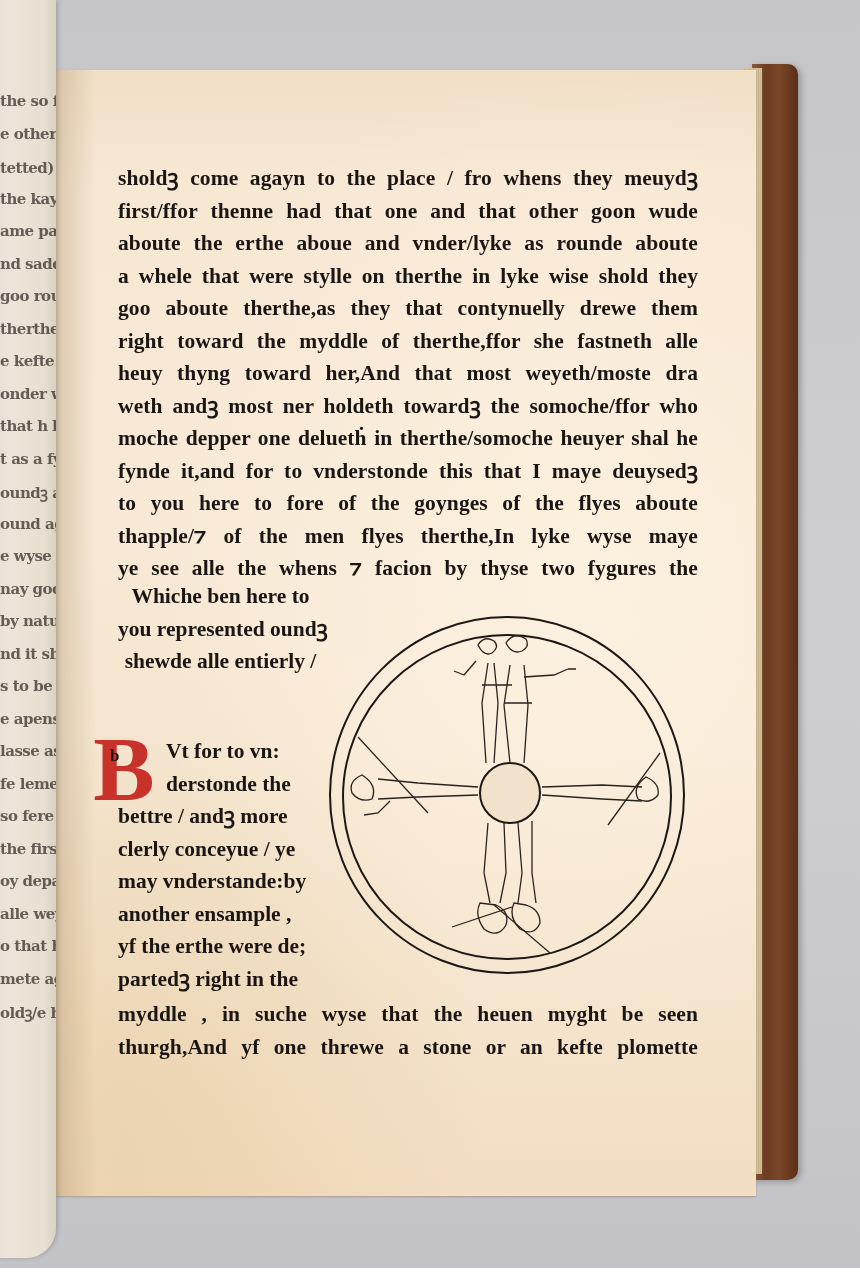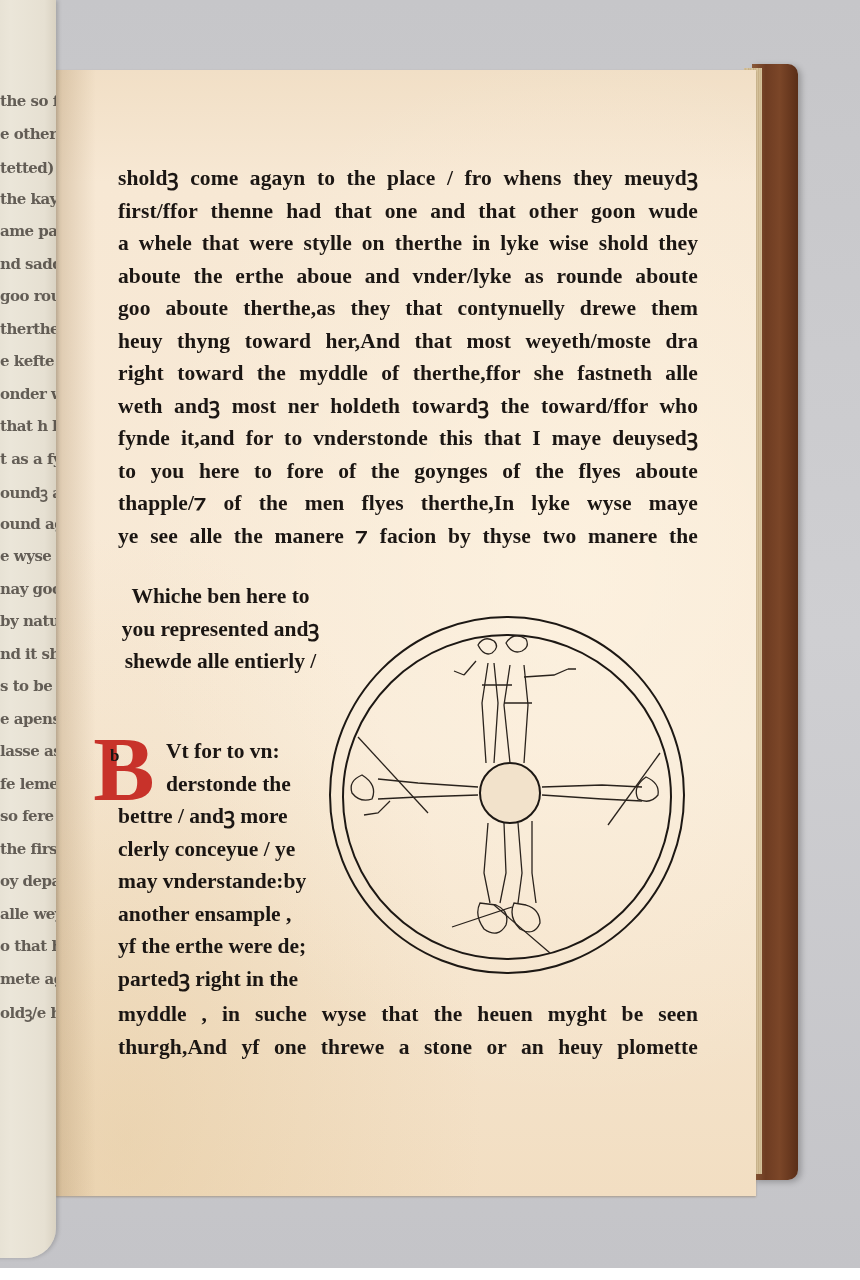--- a/index.html
+++ b/index.html
@@ -123,55 +123,56 @@
     <span class="lp-line" style="top: 872px;">oy departe</span>
     <span class="lp-line" style="top: 904.5px;">alle wey a</span>
     <span class="lp-line" style="top: 937px;">o that hol</span>
     <span class="lp-line" style="top: 969.5px;">mete agayn</span>
     <span class="lp-line" style="top: 1002px;">oldꝫ/e hethe</span>
   </div>
 
 <div class="text top-text" id="mainText">
     <span class="ln">sholdꝫ come agayn to the place / fro whens they meuydꝫ</span>
     <span class="ln">first/ffor thenne had that one and that other goon wude</span>
+    <span class="ln">aboute the erthe aboue and vnder/lyke as rounde aboute</span>
     <span class="ln">a whele that were stylle on therthe in lyke wise shold they</span>
-    <span class="ln">aboute the erthe aboue and vnder/lyke as rounde aboute</span>
     <span class="ln">goo aboute therthe,as they that contynuelly drewe them</span>
+    <span class="ln">right toward the myddle of therthe,ffor she fastneth alle</span>
     <span class="ln">heuy thyng toward her,And that most weyeth/moste dra</span>
-    <span class="ln">right toward the myddle of therthe,ffor she fastneth alle</span>
-    <span class="ln">weth andꝫ most ner holdeth towardꝫ the toward/ffor who</span>
+    <span class="ln">weth andꝫ most ner holdeth towardꝫ the somoche/ffor who</span>
+    <span class="ln">moche depper one deluetḣ in therthe/somoche heuyer shal he</span>
     <span class="ln">fynde it,and for to vnderstonde this that I maye deuysedꝫ</span>
     <span class="ln">to you here to fore of the goynges of the flyes aboute</span>
     <span class="ln">thapple/⁊ of the men flyes therthe,In lyke wyse maye</span>
-    <span class="ln">ye see alle the manere ⁊ facion by thyse two manere the</span>
+    <span class="ln">ye see alle the whens ⁊ facion by thyse two fygures the</span>
   </div>
 
 <div class="side-text side-a" id="sideA">
     <span class="ln">Whiche ben here to</span>
-    <span class="ln">you represented andꝫ</span>
+    <span class="ln">you represented oundꝫ</span>
     <span class="ln">shewde alle entierly /</span>
   </div>
 
 <div class="drop-cap">B</div>
 <div class="guide-letter">b</div>
 
 <div class="side-text side-b" id="sideB">
     <span class="ln indent">Vt for to vn:</span>
     <span class="ln indent">derstonde the</span>
     <span class="ln">bettre / andꝫ more</span>
     <span class="ln">clerly conceyue / ye</span>
     <span class="ln">may vnderstande:by</span>
     <span class="ln">another ensample ,</span>
     <span class="ln">yf the erthe were de;</span>
     <span class="ln">partedꝫ right in the</span>
   </div>
 
 <div class="text bottom-text" id="bottomText">
     <span class="ln">myddle , in suche wyse that the heuen myght be seen</span>
-    <span class="ln">thurgh,And yf one threwe a stone or an heuy plomette</span>
+    <span class="ln">thurgh,And yf one threwe a stone or an kefte plomette</span>
   </div>
 
 <svg class="woodcut" viewBox="0 0 358 360">
   <g fill="none" stroke="#1d1814" stroke-width="2">
     <ellipse cx="179" cy="180" rx="177" ry="178"></ellipse>
     <ellipse cx="179" cy="182" rx="164" ry="162"></ellipse>
   </g>
 
   <circle cx="182" cy="178" r="30" fill="#f2e2cb" stroke="#1d1814" stroke-width="2"></circle>
   <g stroke="#2a231d" stroke-width="1.3" fill="none">

